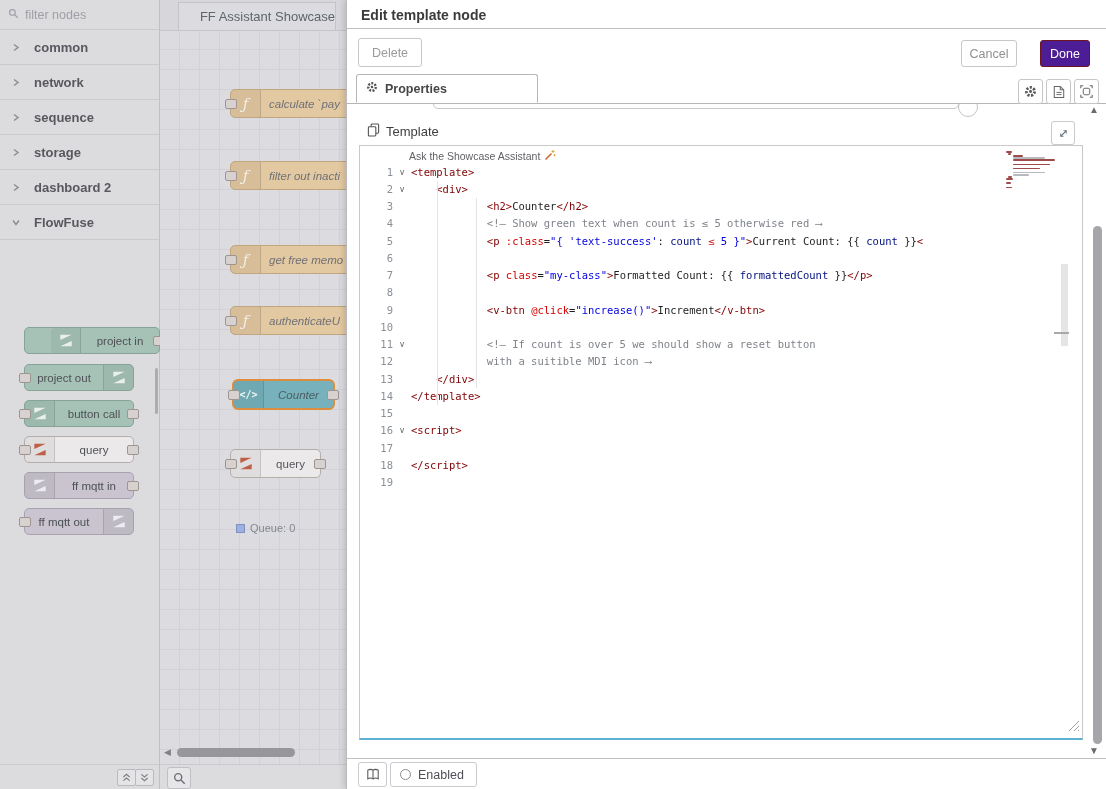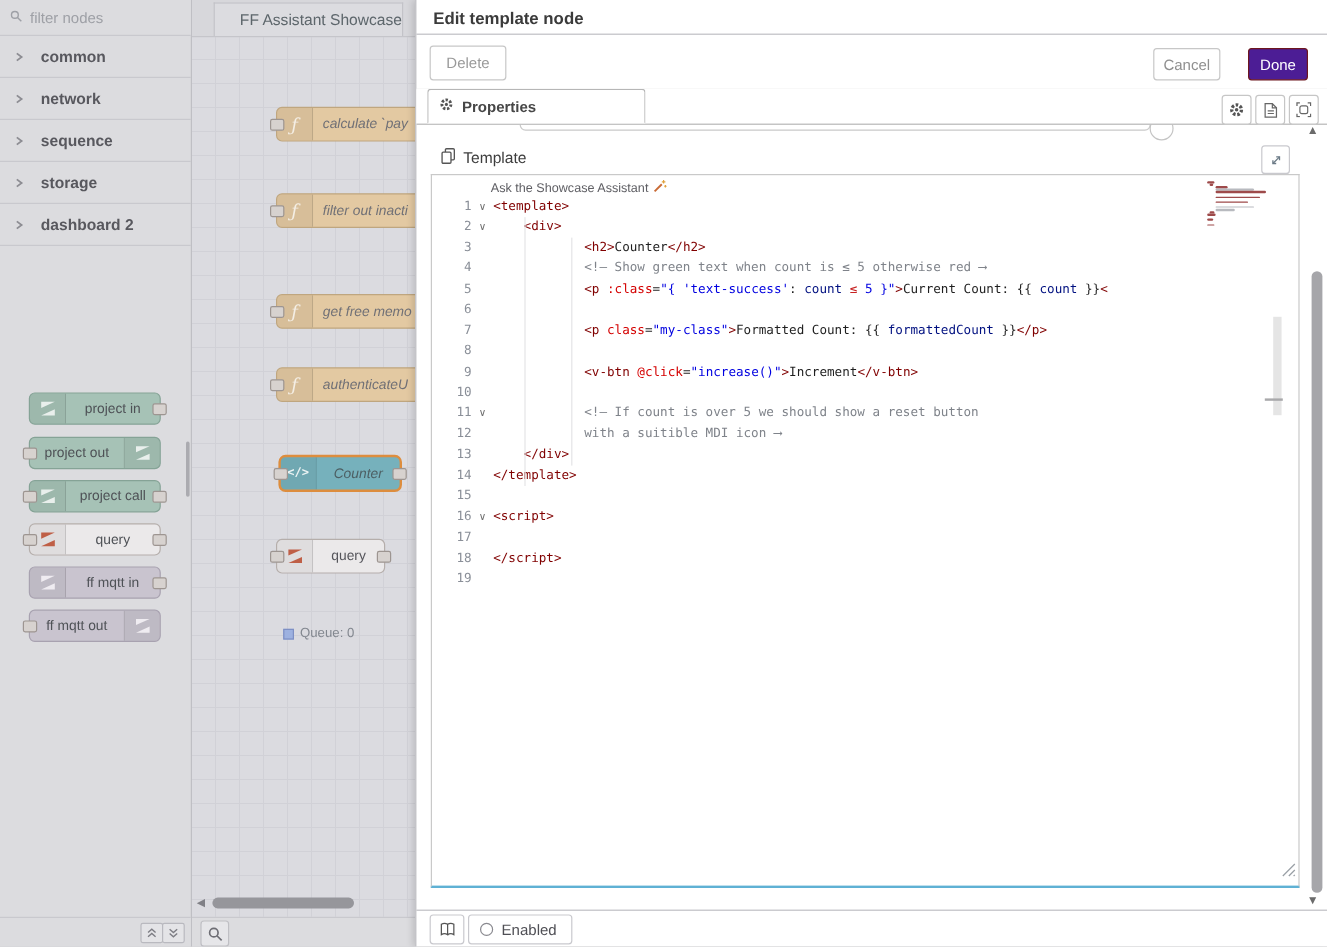--- a/index.html
+++ b/index.html
@@ -159,23 +159,31 @@
           <span>storage</span>
         </div>
         <div class="cat">
           <span class="chev-r">
             <svg width="8" height="9" viewBox="0 0 8 9">
               <polyline points="2,1.5 6,4.5 2,7.5" fill="none" stroke="#8d8d93" stroke-width="1.5"></polyline>
             </svg>
           </span>
           <span>dashboard 2</span>
         </div>
+        <div class="cat">
+          <span class="chev-d">
+            <svg width="8" height="9" viewBox="0 0 8 9">
+              <polyline points="2,1.5 6,4.5 2,7.5" fill="none" stroke="#8d8d93" stroke-width="1.5"></polyline>
+            </svg>
+          </span>
+          <span>FlowFuse</span>
+        </div>
       </div>
     <div id="palette-nodes">
-        <div class="pal-node" style="left: 24px; top: 327px; background: rgb(166, 194, 182); border-color: rgb(133, 163, 150);">
+        <div class="pal-node" style="left: 24px; top: 327px; background: rgb(166, 194, 182); border-color: rgb(133, 163, 150); padding-left: 26px;">
           <div class="nr-icon" style="height: 100%;">
             <svg width="14" height="13" viewBox="0 0 16 16">
               <polygon points="1,1 15,1 1,7.3" fill="#e9efec"></polygon>
               <polygon points="15,8.7 15,15 1,15" fill="#e9efec"></polygon>
             </svg>
           </div>
           <div class="lbl">project in</div>
           <span class="port out"></span>
         </div>
         <div class="pal-node" style="left: 24px; top: 364px; background: rgb(166, 194, 182); border-color: rgb(133, 163, 150); flex-direction: row-reverse;">
@@ -188,21 +196,21 @@
           <div class="lbl">project out</div>
           <span class="port in"></span>
         </div>
         <div class="pal-node" style="left: 24px; top: 400px; background: rgb(166, 194, 182); border-color: rgb(133, 163, 150);">
           <div class="nr-icon" style="height: 100%;">
             <svg width="14" height="13" viewBox="0 0 16 16">
               <polygon points="1,1 15,1 1,7.3" fill="#e9efec"></polygon>
               <polygon points="15,8.7 15,15 1,15" fill="#e9efec"></polygon>
             </svg>
           </div>
-          <div class="lbl">project call</div>
+          <div class="lbl">button call</div>
           <span class="port in"></span>
           <span class="port out"></span>
         </div>
         <div class="pal-node" style="left: 24px; top: 436px; background: rgb(235, 233, 234); border-color: rgb(181, 174, 171);">
           <div class="nr-icon" style="height: 100%;">
             <svg width="14" height="13" viewBox="0 0 16 16">
               <polygon points="1,1 15,1 1,7.3" fill="#bf5f46"></polygon>
               <polygon points="15,8.7 15,15 1,15" fill="#bf5f46"></polygon>
             </svg>
           </div>

